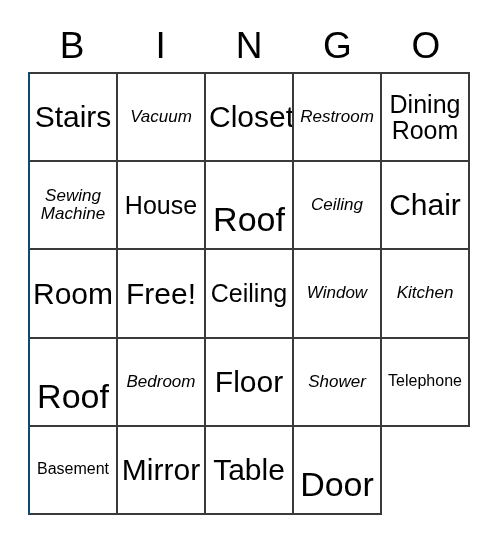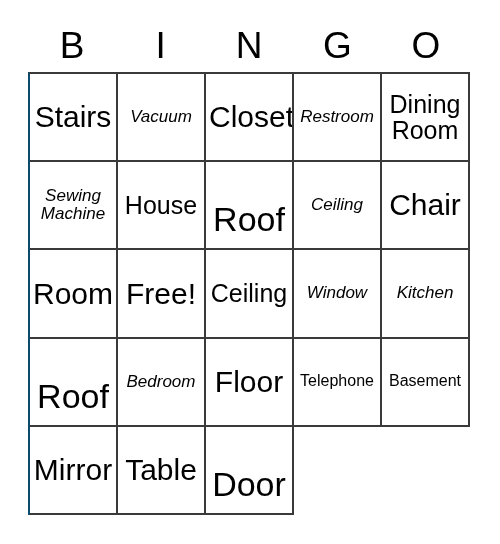--- a/index.html
+++ b/index.html
@@ -140,20 +140,23 @@
       </div>
       <div class="cell s-xl">
         <span class="cell-text">Roof</span>
       </div>
       <div class="cell s-sm">
         <span class="cell-text">Bedroom</span>
       </div>
       <div class="cell s-lg">
         <span class="cell-text">Floor</span>
       </div>
+      <div class="cell s-sm">
+        <span class="cell-text">Shower</span>
+      </div>
       <div class="cell s-xs">
         <span class="cell-text">Telephone</span>
       </div>
       <div class="cell s-xs">
         <span class="cell-text">Basement</span>
       </div>
       <div class="cell s-lg">
         <span class="cell-text">Mirror</span>
       </div>
       <div class="cell s-lg">

